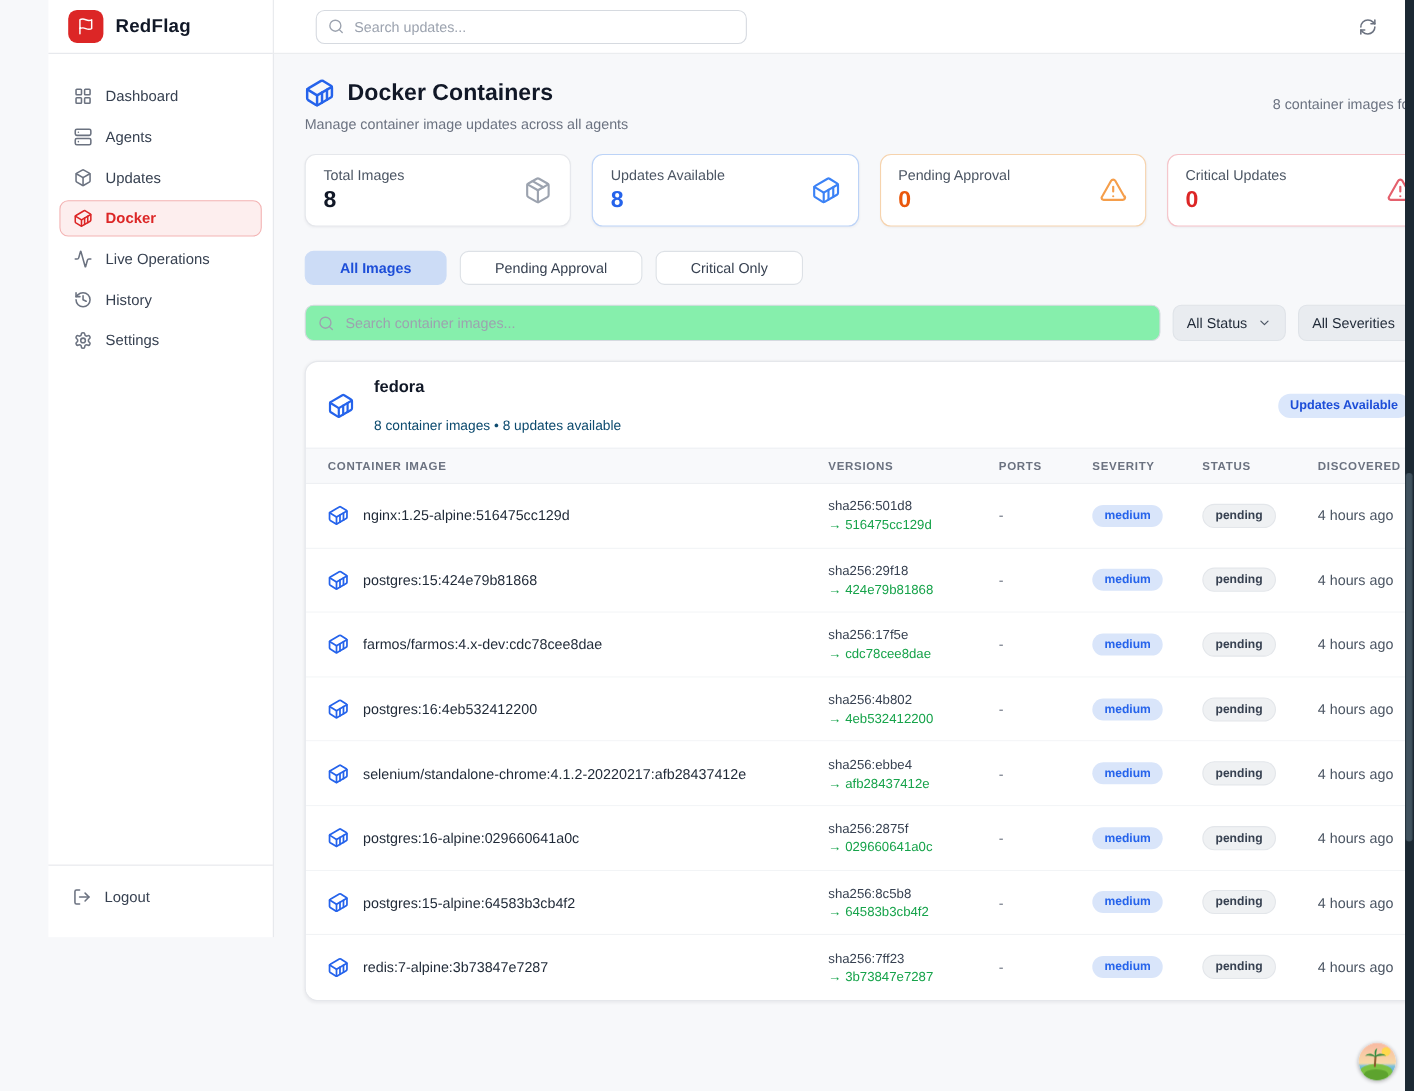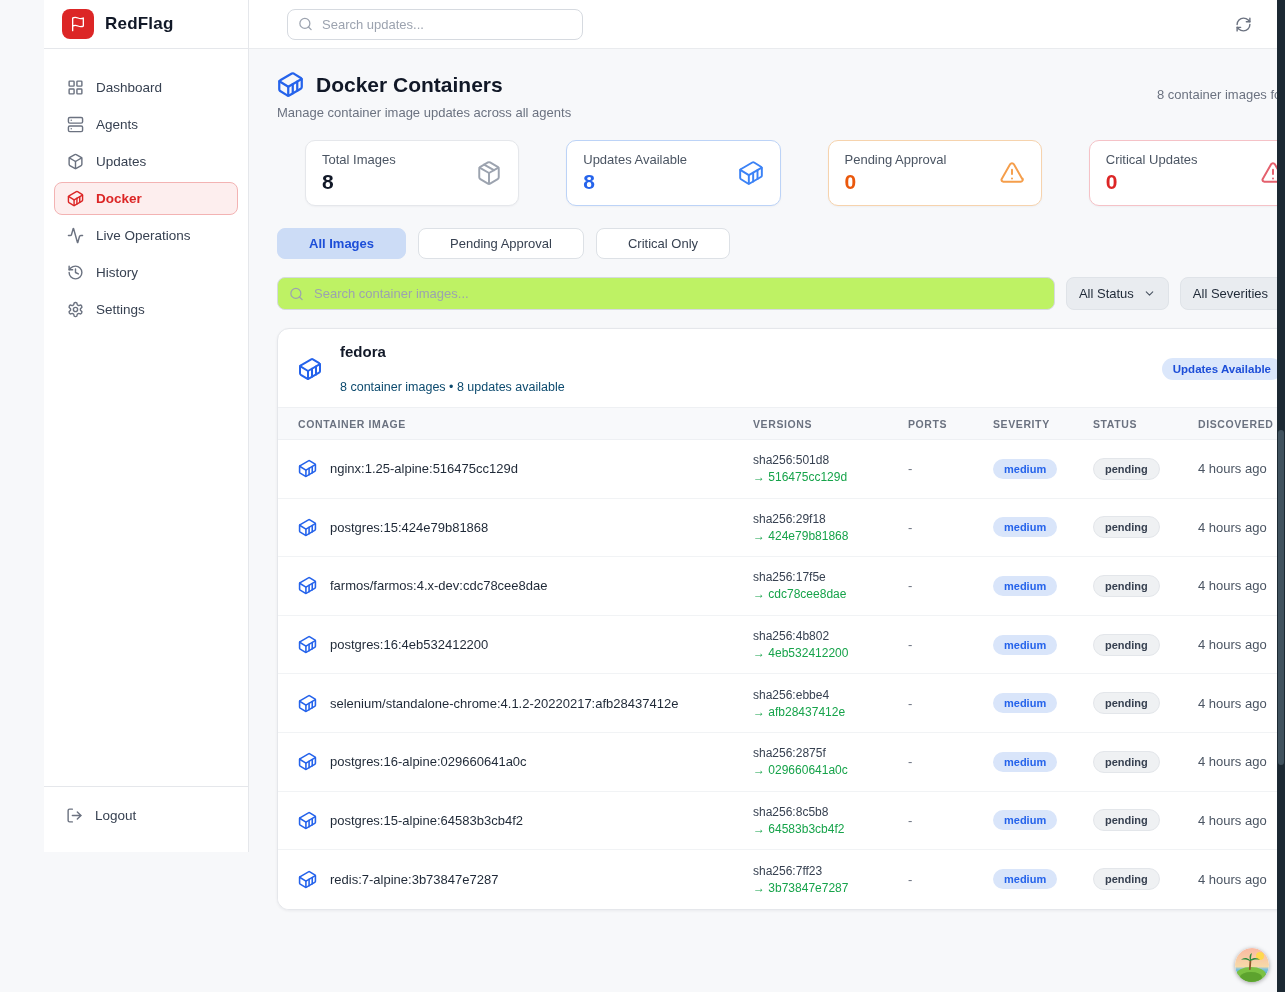--- a/index.html
+++ b/index.html
@@ -43,21 +43,21 @@
   }
   .logout .ic { color:#6b7280; }
 
   
   .main { flex:1; display:flex; flex-direction:column; position:relative; }
   .topbar {
     height:49px; background:#ffffff; border-bottom:1px solid #e9ebee;
     display:flex; align-items:center; padding:0 28px 0 38px; gap:16px;
   }
   .search-wrap {
-    position:relative; width:296px;
+    position:relative; width:392px;
   }
   .search-wrap .ic {
     position:absolute; left:11px; top:50%; transform:translateY(-50%); color:#9ca3af;
   }
   .search-input {
     width:100%; height:31px; border:1px solid #d6dae0; border-radius:8px;
     padding:0 12px 0 34px; font-size:13px; color:#374151; outline:none;
     font-family:inherit; background:#fff;
   }
   .search-input::placeholder { color:#9ca3af; }
@@ -73,21 +73,21 @@
   .title-row .ic { color:#2563eb; }
   .page-title { font-size:21px; font-weight:bold; color:#111827; }
   .page-sub { font-size:13px; color:#6b7280; margin:7px 0 0 0; }
   .count-text { margin-left:auto; font-size:13px; color:#6b7280; padding-top:16px; }
 
   
   .stats { display:flex; gap:19px; margin-top:20px; }
   .stat-card {
     flex:1; background:#fff; border:1px solid #e5e7eb; border-radius:10px;
     padding:13px 16px; display:flex; align-items:center; justify-content:space-between;
-    height:66px; box-shadow:0 1px 2px rgba(16,24,40,.04);margin-left:28px;
+    height:66px; box-shadow:0 1px 2px rgba(16,24,40,.04);
   }
   .stat-card.blue   { border-color:#bcd3f7; }
   .stat-card.orange { border-color:#f6d3ad; }
   .stat-card.red    { border-color:#f5c2c7; }
   .stat-label { font-size:13px; color:#4b5563; }
   .stat-value { font-size:21px; font-weight:bold; margin-top:3px; color:#111827; }
   .stat-card.blue .stat-value   { color:#2563eb; }
   .stat-card.orange .stat-value { color:#ea580c; }
   .stat-card.red .stat-value    { color:#dc2626; }
   .stat-icon { color:#9ca3af; }
@@ -105,21 +105,21 @@
 
   
   .filter-row { display:flex; gap:11px; margin-top:18px; }
   .filter-search { position:relative; flex:1; }
   .filter-search .ic {
     position:absolute; left:12px; top:50%; transform:translateY(-50%); color:#9ca3af;
   }
   .filter-search input {
     width:100%; height:33px; border:1px solid #d6dae0; border-radius:8px;
     padding:0 12px 0 36px; font-size:13px; color:#374151; outline:none;
-    font-family:inherit; background:#bef264;
+    font-family:inherit; background:#86efac;
   }
   .filter-search input::placeholder { color:#9ca3af; }
   .select {
     height:33px; background:#e9ecf0; border:1px solid #dfe3e8; border-radius:8px;
     display:flex; align-items:center; gap:9px; padding:0 12px; font-size:13px;
     color:#1f2937; cursor:pointer; white-space:nowrap;
   }
   .select .ic { color:#4b5563; }
 
   

